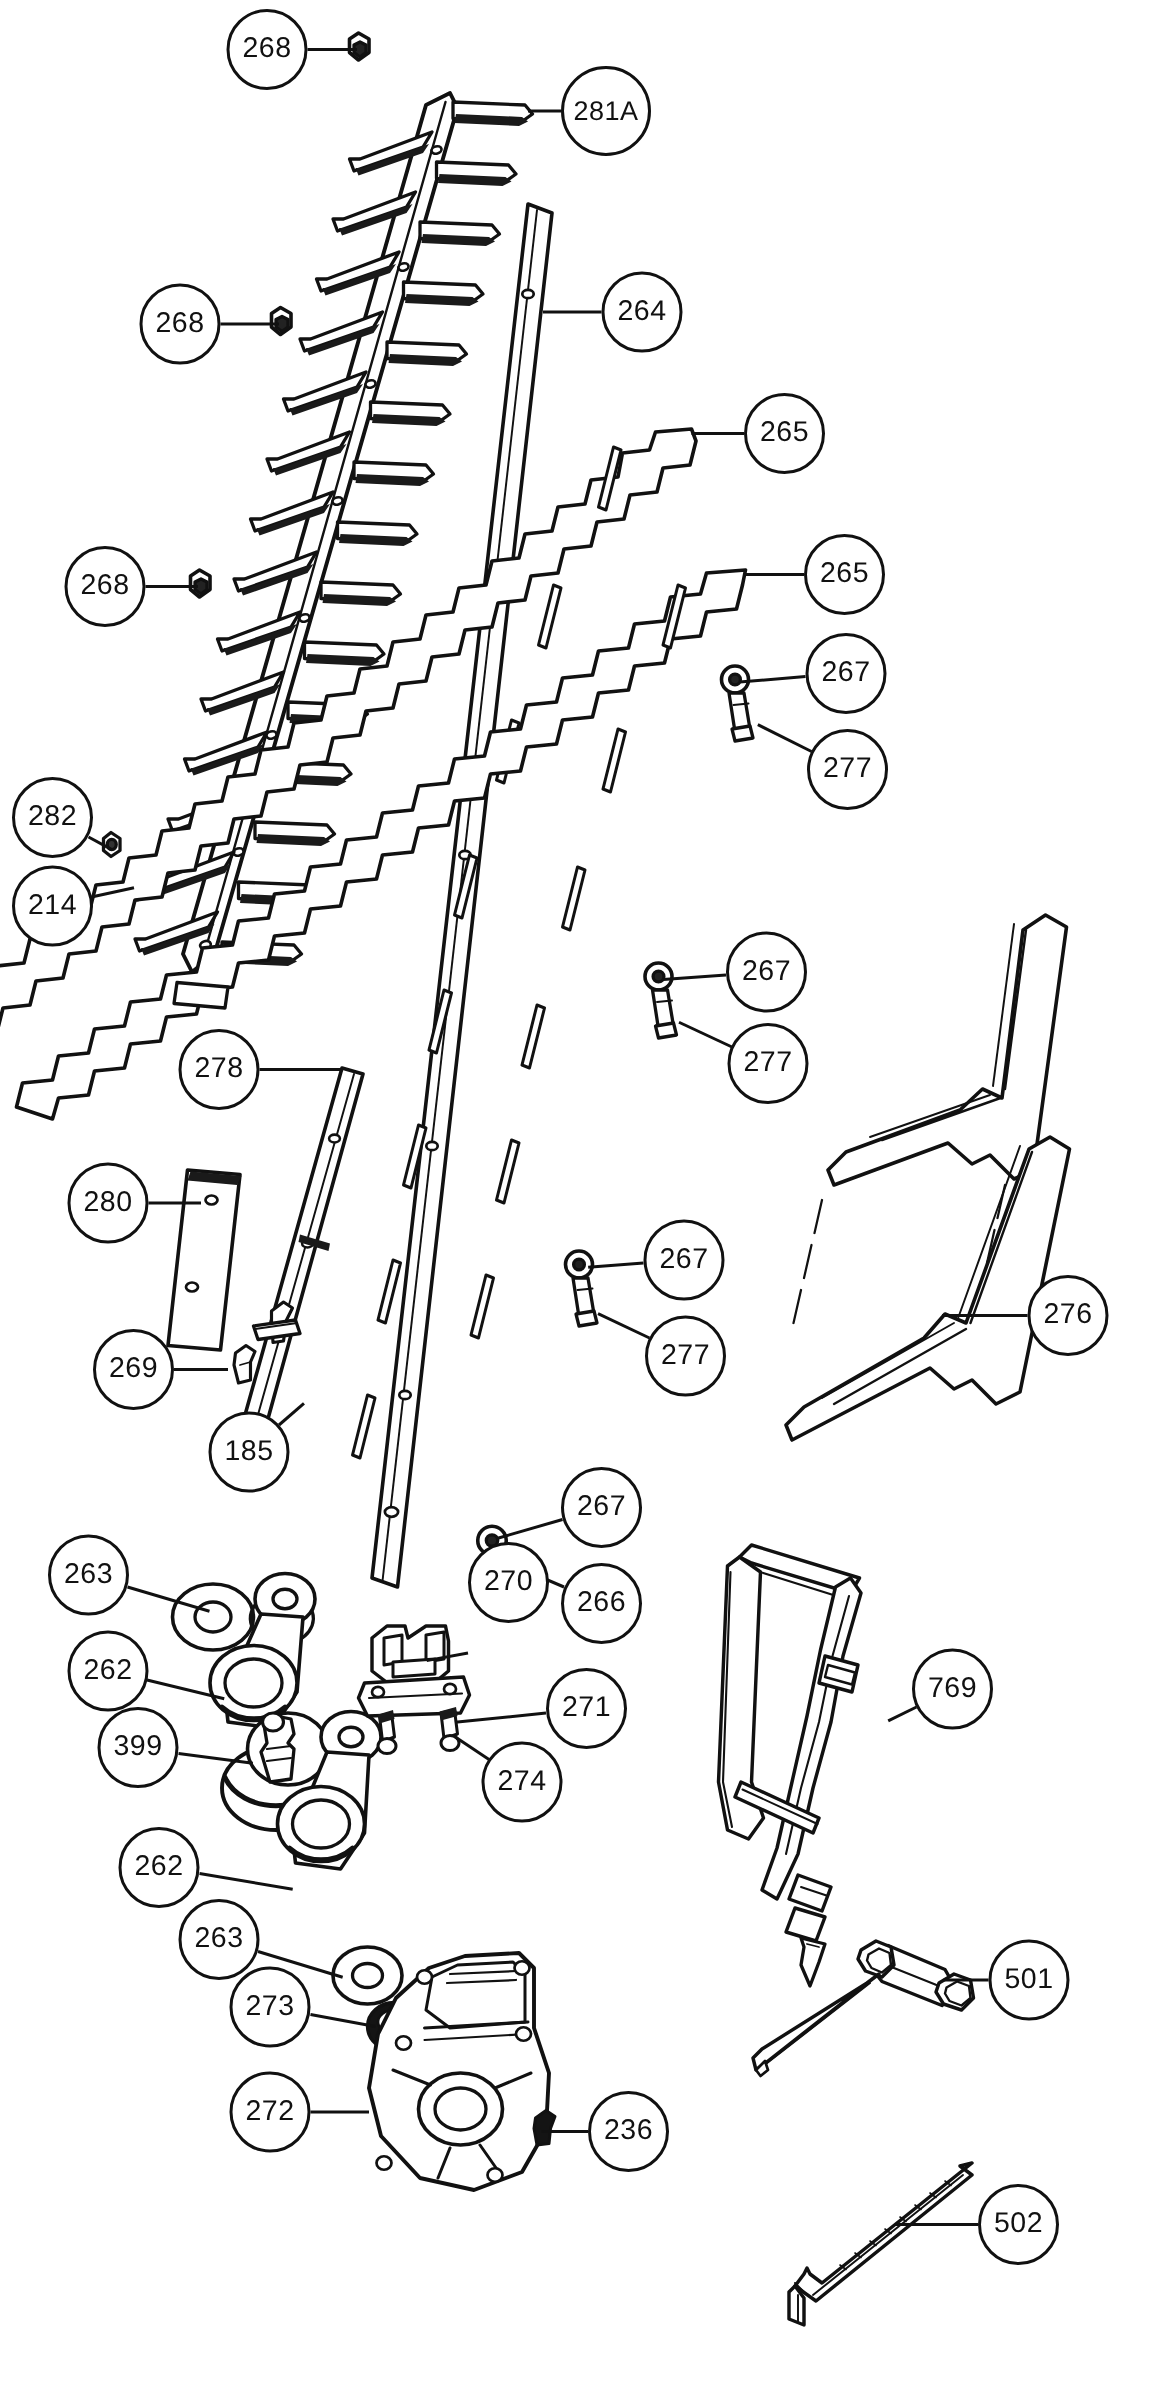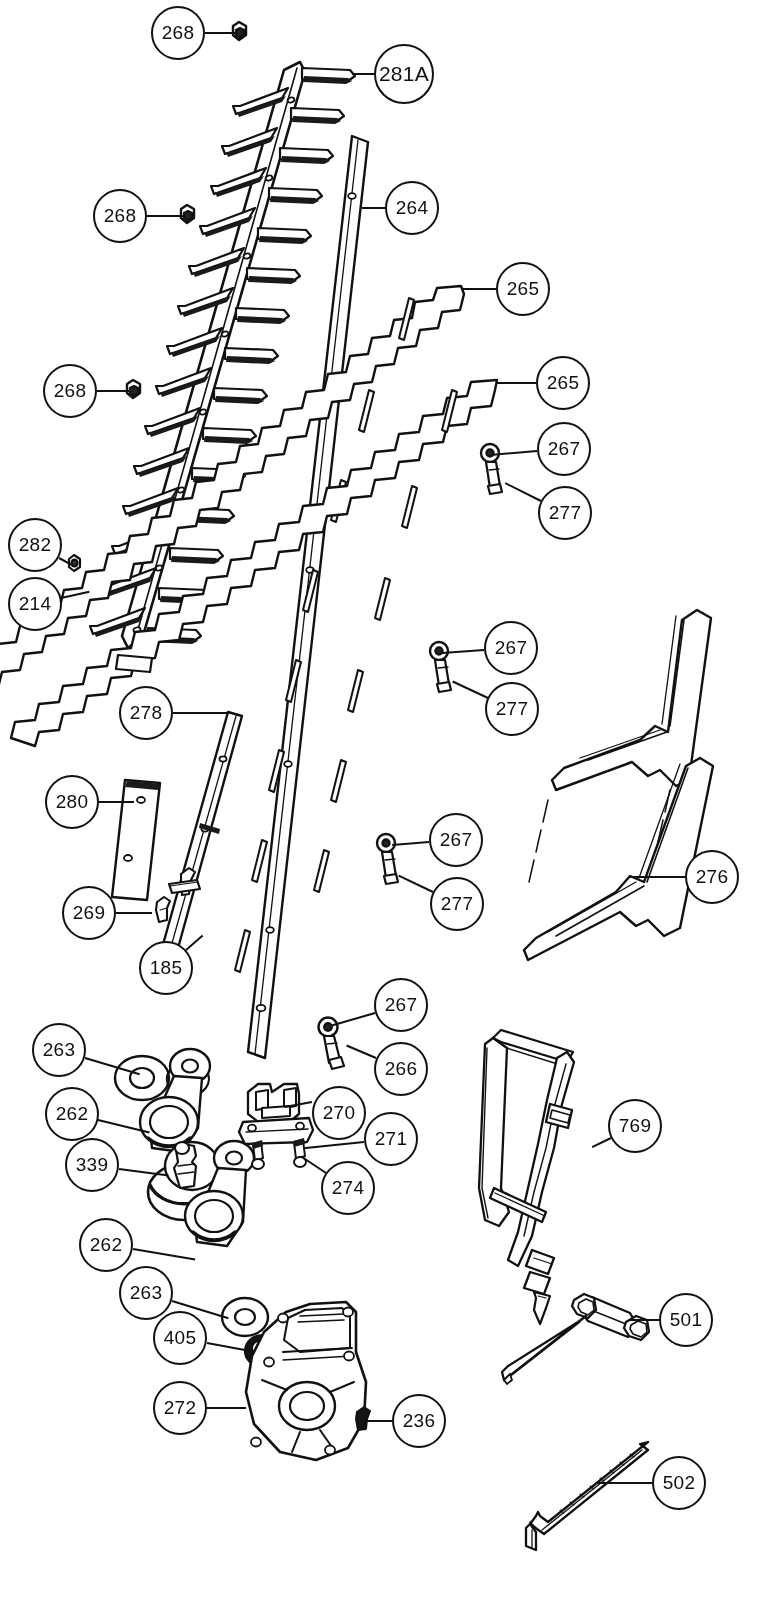--- a/index.html
+++ b/index.html
@@ -46,21 +46,21 @@
     pointer-events: auto;
     cursor: default;
     user-select: none;
   }
   .callout.size-n {
     width: 54px; height: 54px;
     font-size: 19px;
   }
   .callout.size-w {
     width: 60px; height: 60px;
-    font-size: 21px;
+    font-size: 18px;
   }
   .leader {
     position: absolute;
     background: #111111;
     height: 2px;
     transform-origin: 0 50%;
     pointer-events: none;
   }
 </style>
 </head>
@@ -510,21 +510,21 @@
       </div>
       <div class="leader" style="left: 374px; top: 73px; width: 22px; transform: rotate(180deg);"></div>
       <div class="callout size-w" style="left: 374px; top: 44px;">
         <span>281A</span>
       </div>
       <div class="leader" style="left: 147px; top: 215px; width: 39px; transform: rotate(0deg);"></div>
       <div class="callout size-n" style="left: 93px; top: 189px;">
         <span>268</span>
       </div>
       <div class="leader" style="left: 401px; top: 207px; width: 39px; transform: rotate(180deg);"></div>
-      <div class="callout size-n" style="left: 385px; top: 181px; text-align: center;">
+      <div class="callout size-n" style="left: 401px; top: 181px; text-align: center;">
         <span>264</span>
       </div>
       <div class="leader" style="left: 496px; top: 288px; width: 35px; transform: rotate(180deg);"></div>
       <div class="callout size-n" style="left: 496px; top: 262px;">
         <span>265</span>
       </div>
       <div class="leader" style="left: 97px; top: 390px; width: 35px; transform: rotate(0deg);"></div>
       <div class="callout size-n" style="left: 43px; top: 364px;">
         <span>268</span>
       </div>
@@ -594,26 +594,26 @@
       </div>
       <div class="leader" style="left: 84.8875px; top: 1056.67px; width: 57.4808px; transform: rotate(16.5044deg);"></div>
       <div class="callout size-n" style="left: 32px; top: 1023px;">
         <span>263</span>
       </div>
       <div class="leader" style="left: 98.2329px; top: 1119.39px; width: 53.2808px; transform: rotate(13.69deg);"></div>
       <div class="callout size-n" style="left: 45px; top: 1087px;">
         <span>262</span>
       </div>
       <div class="leader" style="left: 312.451px; top: 1100.92px; width: 27.9181px; transform: rotate(169.509deg);"></div>
-      <div class="callout size-n" style="left: 312px; top: 1086px; text-align: right;">
+      <div class="callout size-n" style="left: 312px; top: 1028px; text-align: right;">
         <span>270</span>
       </div>
       <div class="leader" style="left: 118.769px; top: 1167.52px; width: 49.6551px; transform: rotate(7.49586deg);"></div>
       <div class="callout size-n" style="left: 65px; top: 1138px;">
-        <span>339</span>
+        <span>399</span>
       </div>
       <div class="leader" style="left: 364.14px; top: 1140.75px; width: 61.459px; transform: rotate(174.161deg);"></div>
       <div class="callout size-n" style="left: 364px; top: 1112px;">
         <span>271</span>
       </div>
       <div class="leader" style="left: 325.535px; top: 1172.02px; width: 27.0833px; transform: rotate(-146.31deg);"></div>
       <div class="callout size-n" style="left: 321px; top: 1161px;">
         <span>274</span>
       </div>
       <div class="leader" style="left: 132.625px; top: 1248.49px; width: 63.2552px; transform: rotate(9.56669deg);"></div>
@@ -623,21 +623,21 @@
       <div class="leader" style="left: 610.739px; top: 1136.85px; width: 20.8539px; transform: rotate(153.97deg);"></div>
       <div class="callout size-n" style="left: 608px; top: 1099px;">
         <span>769</span>
       </div>
       <div class="leader" style="left: 171.826px; top: 1299.87px; width: 58.7263px; transform: rotate(16.9553deg);"></div>
       <div class="callout size-n" style="left: 119px; top: 1266px;">
         <span>263</span>
       </div>
       <div class="leader" style="left: 206.546px; top: 1341.93px; width: 44.1969px; transform: rotate(10.5208deg);"></div>
       <div class="callout size-n" style="left: 153px; top: 1311px;">
-        <span>405</span>
+        <span>273</span>
       </div>
       <div class="leader" style="left: 659px; top: 1319px; width: 30px; transform: rotate(180deg);"></div>
       <div class="callout size-n" style="left: 659px; top: 1293px;">
         <span>501</span>
       </div>
       <div class="leader" style="left: 207px; top: 1407px; width: 39px; transform: rotate(0deg);"></div>
       <div class="callout size-n" style="left: 153px; top: 1381px;">
         <span>272</span>
       </div>
       <div class="leader" style="left: 392px; top: 1420px; width: 31px; transform: rotate(180deg);"></div>

